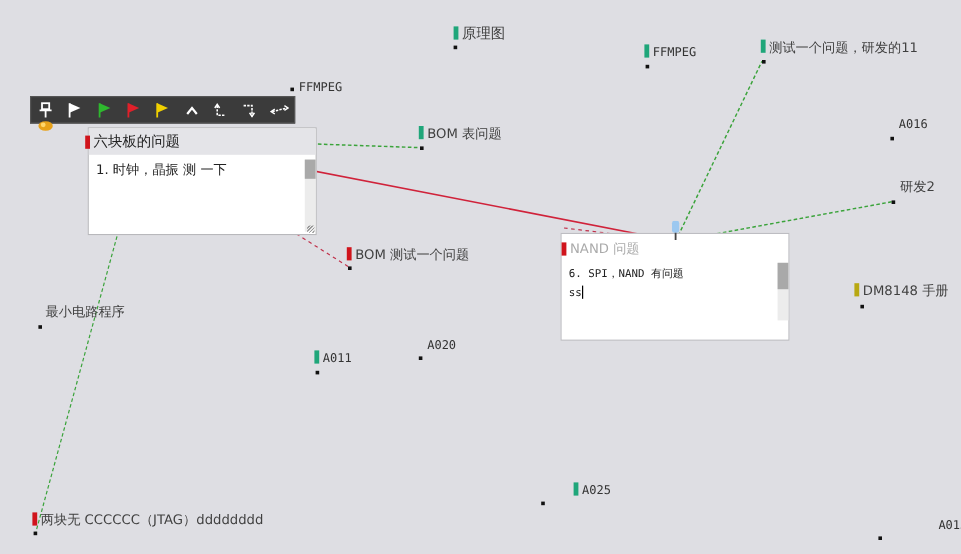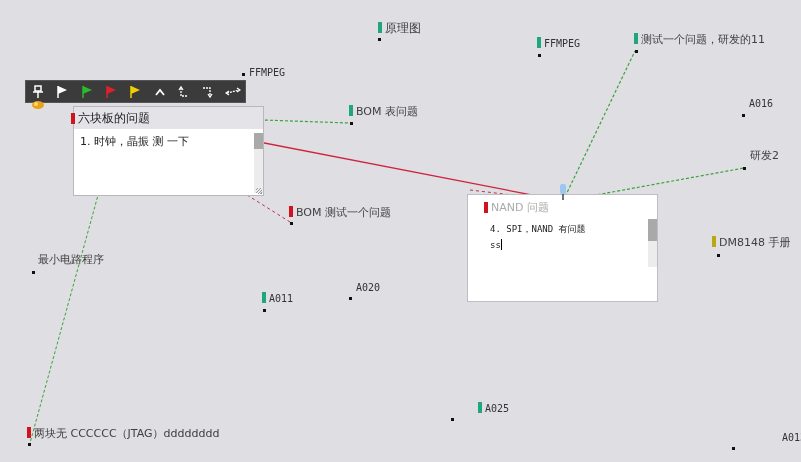--- a/index.html
+++ b/index.html
@@ -115,27 +115,27 @@
     <div class="scroll" style="top:26px; height:60px;">
       <div class="thumb" style="top:0; height:16px;"></div>
     </div>
     <div class="resize"></div>
   </div>
   <svg style="position:absolute; left:30px; top:99px;" width="16" height="12">
     <ellipse cx="8" cy="6" rx="6" ry="4" fill="#e8a21a"></ellipse>
       <circle cx="6" cy="5" r="2" fill="#ffd66b"></circle>
   </svg>
 
-  <div class="note" style="left:467px; top:194px; width:191px; height:108px; border-color:#bdbdc2;padding-left:16px;">
+  <div class="note" style="left:467px; top:194px; width:191px; height:90px; border-color:#bdbdc2;">
     <div style="display:flex; align-items:center; height:24px; padding-left:0;">
       <span class="flag" style="display:inline-block; width:4px; height:11px; background:#d0141c; margin-right:3px;"></span>
       <span style="color:#aaa; font-size:11px;">NAND 问题</span>
     </div>
     <div class="note-body" style="font-family:'DejaVu Sans Mono', monospace; font-size:9px; line-height:16px; padding:2px 6px;">
-      <div>4. SPI，NAND 有问题</div>
+      <div>6. SPI，NAND 有问题</div>
       <div><span>ss</span><span style="display:inline-block; width:1px; height:11px; background:#000; vertical-align:-2px;"></span></div>
     </div>
     <div class="scroll" style="top:24px; height:48px; right:0;">
       <div class="thumb" style="top:0; height:22px;"></div>
     </div>
   </div>
   <svg style="position:absolute; left:558px; top:184px;" width="10" height="16">
     <rect x="2" y="0" width="6" height="10" rx="2" fill="#9cc8f0"></rect>
       <line x1="5" y1="10" x2="5" y2="16" stroke="#444" stroke-width="1.5"></line>
   </svg>

